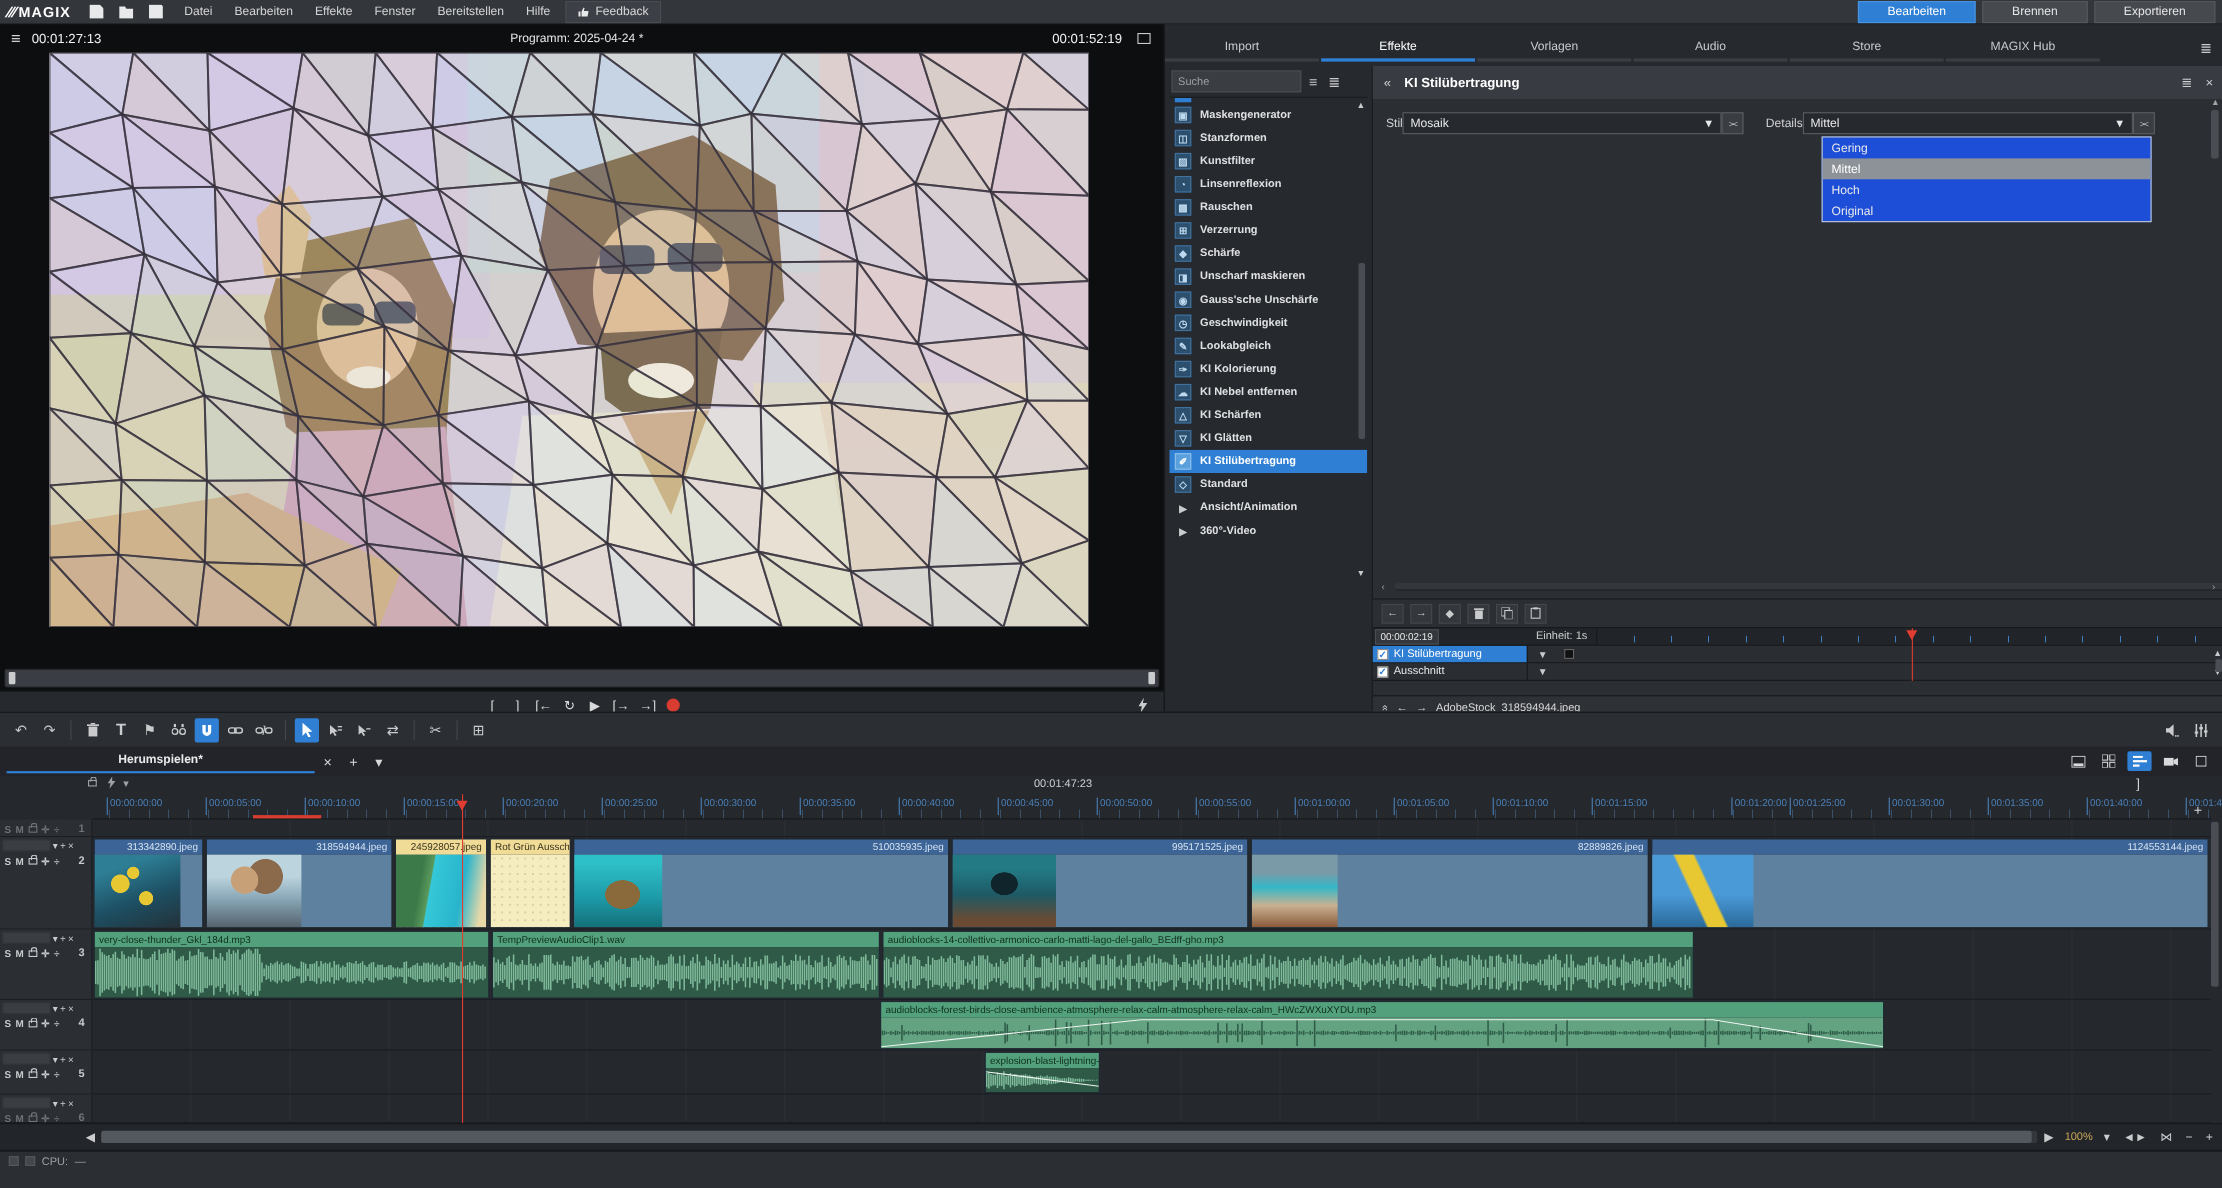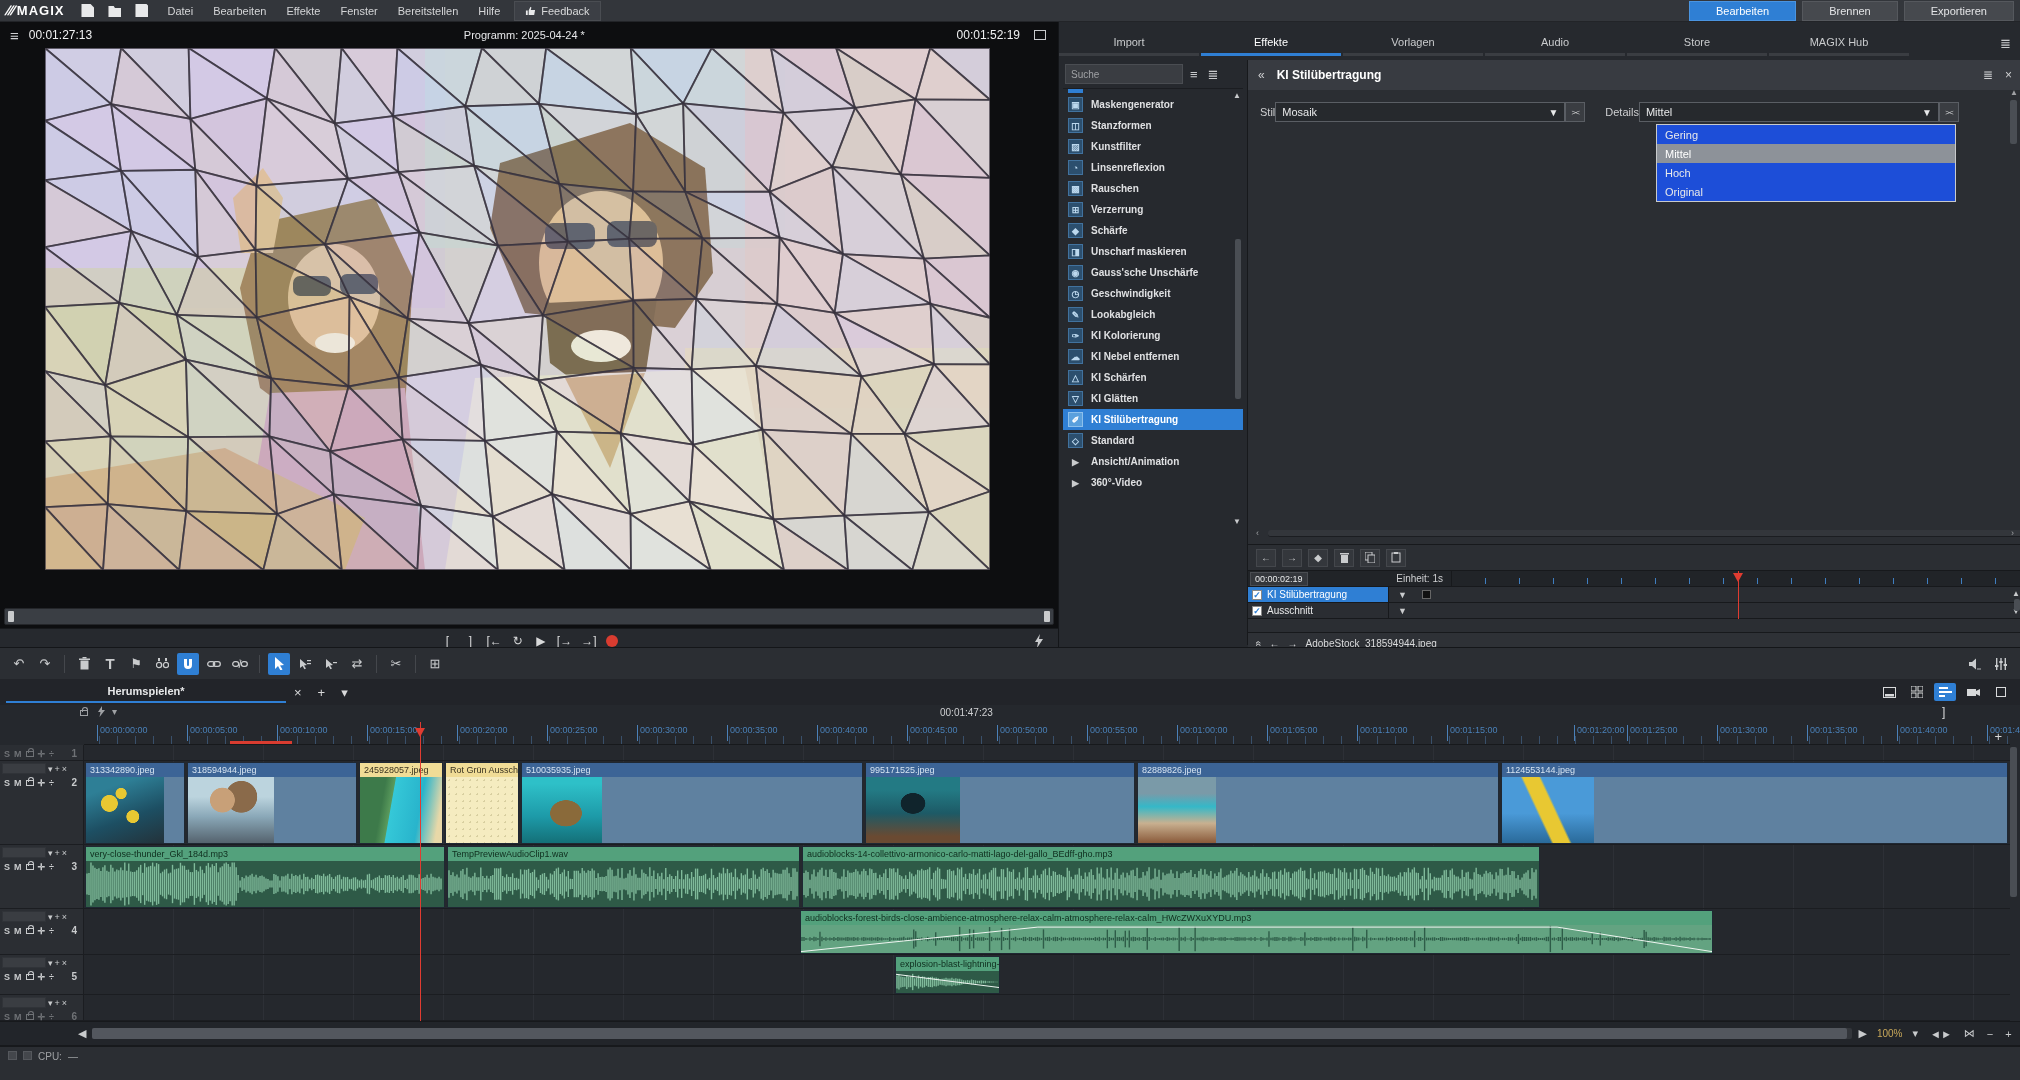--- a/index.html
+++ b/index.html
@@ -122,21 +122,21 @@
   .track{position:relative;width:100%;border-bottom:1px solid #1b1d21;}
   .thead{position:absolute;left:0;top:0;width:84px;height:100%;background:#2b2e33;border-right:1px solid #1b1d21;font-size:9px;color:#c9cbcd;}
   .thead.dim{color:#6f7276;}
   .tname-row{display:flex;align-items:center;gap:2px;padding:2px 2px 0 2px;}
   .tname-field{width:44px;height:11px;background:#3a3d42;border:1px solid #303338;}
   .tname-row span{font-size:9px;color:#c9cbcd;}
   .ticons{display:flex;align-items:center;gap:4px;padding:3px 3px 0 4px;font-weight:bold;}
   .ticons .num{margin-left:auto;margin-right:3px;font-size:10px;}
   .lane{position:absolute;left:84px;top:0;right:0;height:100%;}
   .clip{position:absolute;top:1px;bottom:1px;overflow:hidden;border:1px solid #1f2833;}
-  .clip .ctitle{height:14px;line-height:14px;font-size:9px;color:#d6e4f2;background:#3c6496;padding:0 4px;white-space:nowrap;overflow:hidden;text-align:left;}
+  .clip .ctitle{height:14px;line-height:14px;font-size:9px;color:#d6e4f2;background:#3c6496;padding:0 4px;white-space:nowrap;overflow:hidden;text-align:right;}
   .clip .cbody{position:absolute;left:0;right:0;top:14px;bottom:0;background:#5f81a0;}
   .clip.yellow .ctitle{background:#f0dc96;color:#3a3320;}
   .clip.yellow .cbody{background:#f5ecc0;background-image:radial-gradient(#d8cfa0 1px,transparent 1px);background-size:7px 7px;}
   .clip.audio .ctitle{background:#53a17c;color:#0f2e1e;text-align:left;}
   .clip.audio .cbody{background:#2e5a47;}
   .clip.audio4 .cbody{background:#63a381;}
   .thumb{position:absolute;top:14px;bottom:0;}
   .th-fish{background:radial-gradient(circle at 30% 40%,#e8c832 12%,transparent 13%),radial-gradient(circle at 60% 60%,#e8c832 10%,transparent 11%),radial-gradient(circle at 45% 25%,#e8c832 8%,transparent 9%),linear-gradient(160deg,#2e7f96 20%,#1d4f63 60%,#23323a);}
   .th-selfie{background:radial-gradient(circle at 40% 35%,#c8a078 18%,transparent 19%),radial-gradient(circle at 62% 30%,#8a6a4a 22%,transparent 23%),linear-gradient(180deg,#bcd4de 30%,#8aa8b8 60%,#55636e);}
   .th-beach{background:linear-gradient(100deg,#3d7a4a 28%,#5a9a5c 38%,#35c8d8 39%,#28b4cc 70%,#e8d8a8 92%);}

